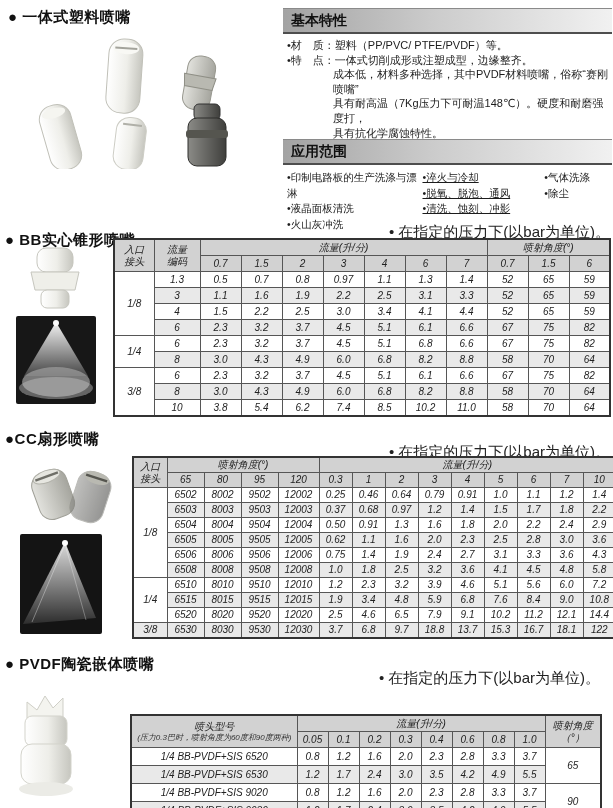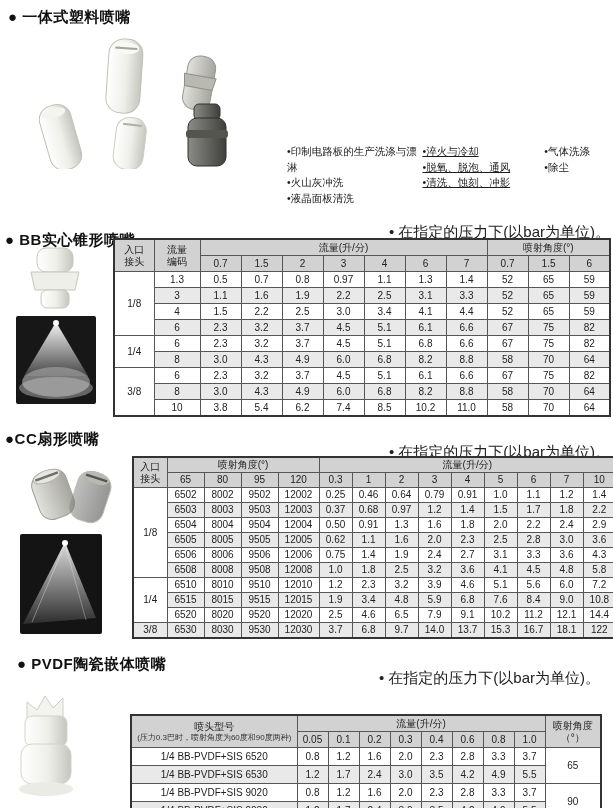--- a/index.html
+++ b/index.html
@@ -11,21 +11,21 @@
   .bar{background:linear-gradient(to right,#a3a3a3 0%,#cbcbcb 45%,#f1f1f1 100%);
        border-top:1px solid #8a8a8a;border-bottom:2px solid #4e4e4e;
        font-weight:bold;font-size:14px;color:#101010;padding:3px 8px 2px 8px;}
   .feat-lines{font-size:11px;line-height:14.6px;padding:4px 0 0 4px;}
   .feat-lines .ind{padding-left:46px;}
   .apps{display:flex;font-size:10.5px;line-height:15.5px;padding:5px 3px 0 4px;justify-content:center;}
   .apps .col1{width:138px;}
   .apps .col2{width:124px;text-decoration:underline;}
   .apps .col3{width:66px;}
   .note{font-size:15px;color:#222;text-align:right;}
-  .tblwrap table{border-collapse:collapse;table-layout:fixed;width:100%;border:2px solid #333;}
+  .tblwrap table{border-collapse:collapse;table-layout:fixed;width:100%;border:2px solid #333;font-style:italic;}
   .tblwrap th,.tblwrap td{border:1px solid #565656;text-align:center;vertical-align:middle;
       padding:0;font-size:10px;line-height:1.12;color:#222;white-space:pre-line;overflow:hidden;}
   .tblwrap th{background:#d2d2d2;font-weight:normal;}
   .tblwrap tbody td{background:#ffffff;}
   .tblwrap tbody tr.odd td{background:#e9e9e9;}
   .tblwrap td.grp{background:#ffffff;}
   .t-bb th,.t-bb td{height:15px;}
   .t-cc th,.t-cc td{height:14px;}
   .t-pvdf th{height:15px;}
   .t-pvdf td{height:17px;}
@@ -71,27 +71,38 @@
       <rect x="0" y="0" width="30" height="52" rx="13" fill="url(#gw)" stroke="#cdcdc5"></rect>
       <line x1="6" y1="7" x2="25" y2="7" stroke="#b0b0a8" stroke-width="2"></line>
     </g>
     <g transform="translate(170,74)">
       <rect x="6" y="-4" width="26" height="16" rx="5" fill="url(#gd)" stroke="#333"></rect>
       <rect x="0" y="10" width="38" height="48" rx="9" fill="url(#gd)" stroke="#2e2e2c"></rect>
       <rect x="-2" y="22" width="42" height="8" rx="3" fill="#55554f"></rect>
     </g>
   </svg>
 
+  <div class="abs" style="left:283px;top:8px;width:329px;">
+    <div class="bar">基本特性</div>
+    <div class="feat-lines">
+        <div>•材　质：塑料（PP/PVC/ PTFE/PVDF）等。</div>
+        <div>•特　点：一体式切削成形或注塑成型，边缘整齐。</div>
+        <div class="ind">成本低，材料多种选择，其中PVDF材料喷嘴，俗称“赛刚喷嘴”</div>
+        <div class="ind">具有耐高温（7Kg压力下可耐温148℃）。硬度和耐磨强度打，</div>
+        <div class="ind">具有抗化学腐蚀特性。</div>
+      </div>
+  </div>
 
   <div class="abs" style="left:283px;top:139px;width:329px;">
+    <div class="bar">应用范围</div>
     <div class="apps">
       <div class="col1">
           <div>•印制电路板的生产洗涤与漂淋</div>
+          <div>•液晶面板清洗</div>
           <div>•火山灰冲洗</div>
-          <div>•液晶面板清洗</div>
         </div>
       <div class="col2">
           <div>•淬火与冷却</div>
           <div>•脱氧、脱泡、通风</div>
           <div>•清洗、蚀刻、冲影</div>
         </div>
       <div class="col3">
           <div>•气体洗涤</div>
           <div>•除尘</div>
         </div>
@@ -496,32 +507,32 @@
           </tr>
           <tr class="odd">
             <td>3/8</td>
             <td>6530</td>
             <td>8030</td>
             <td>9530</td>
             <td>12030</td>
             <td>3.7</td>
             <td>6.8</td>
             <td>9.7</td>
-            <td>14.0</td>
+            <td>18.8</td>
             <td>13.7</td>
             <td>15.3</td>
             <td>16.7</td>
             <td>18.1</td>
             <td>122</td>
           </tr>
         </tbody>
       </table>
     </div>
 
-  <div class="abs sec-title small" style="left:17px;top:655px;">● PVDF陶瓷嵌体喷嘴</div>
+  <div class="abs sec-title small" style="left:5px;top:655px;">● PVDF陶瓷嵌体喷嘴</div>
   <div class="abs note" style="right:13px;top:669px;width:250px;">• 在指定的压力下(以bar为单位)。</div>
 
   <svg class="abs" style="left:10px;top:690px;" width="85" height="112" viewBox="0 0 85 112">
     <polygon points="17,28 17,12 27,20 35,6 43,18 53,8 53,28" fill="#f4f4ef" stroke="#cfcfc7"></polygon>
     <rect x="15" y="26" width="42" height="30" rx="7" fill="url(#gw)" stroke="#d3d3cb"></rect>
     <rect x="11" y="54" width="50" height="40" rx="11" fill="url(#gw)" stroke="#d3d3cb"></rect>
     <ellipse cx="36" cy="99" rx="27" ry="7" fill="#ebebe6"></ellipse>
   </svg>
 
   <div class="abs tblwrap t-pvdf" style="left:130px;top:686px;width:432px;margin-top:28px;">

